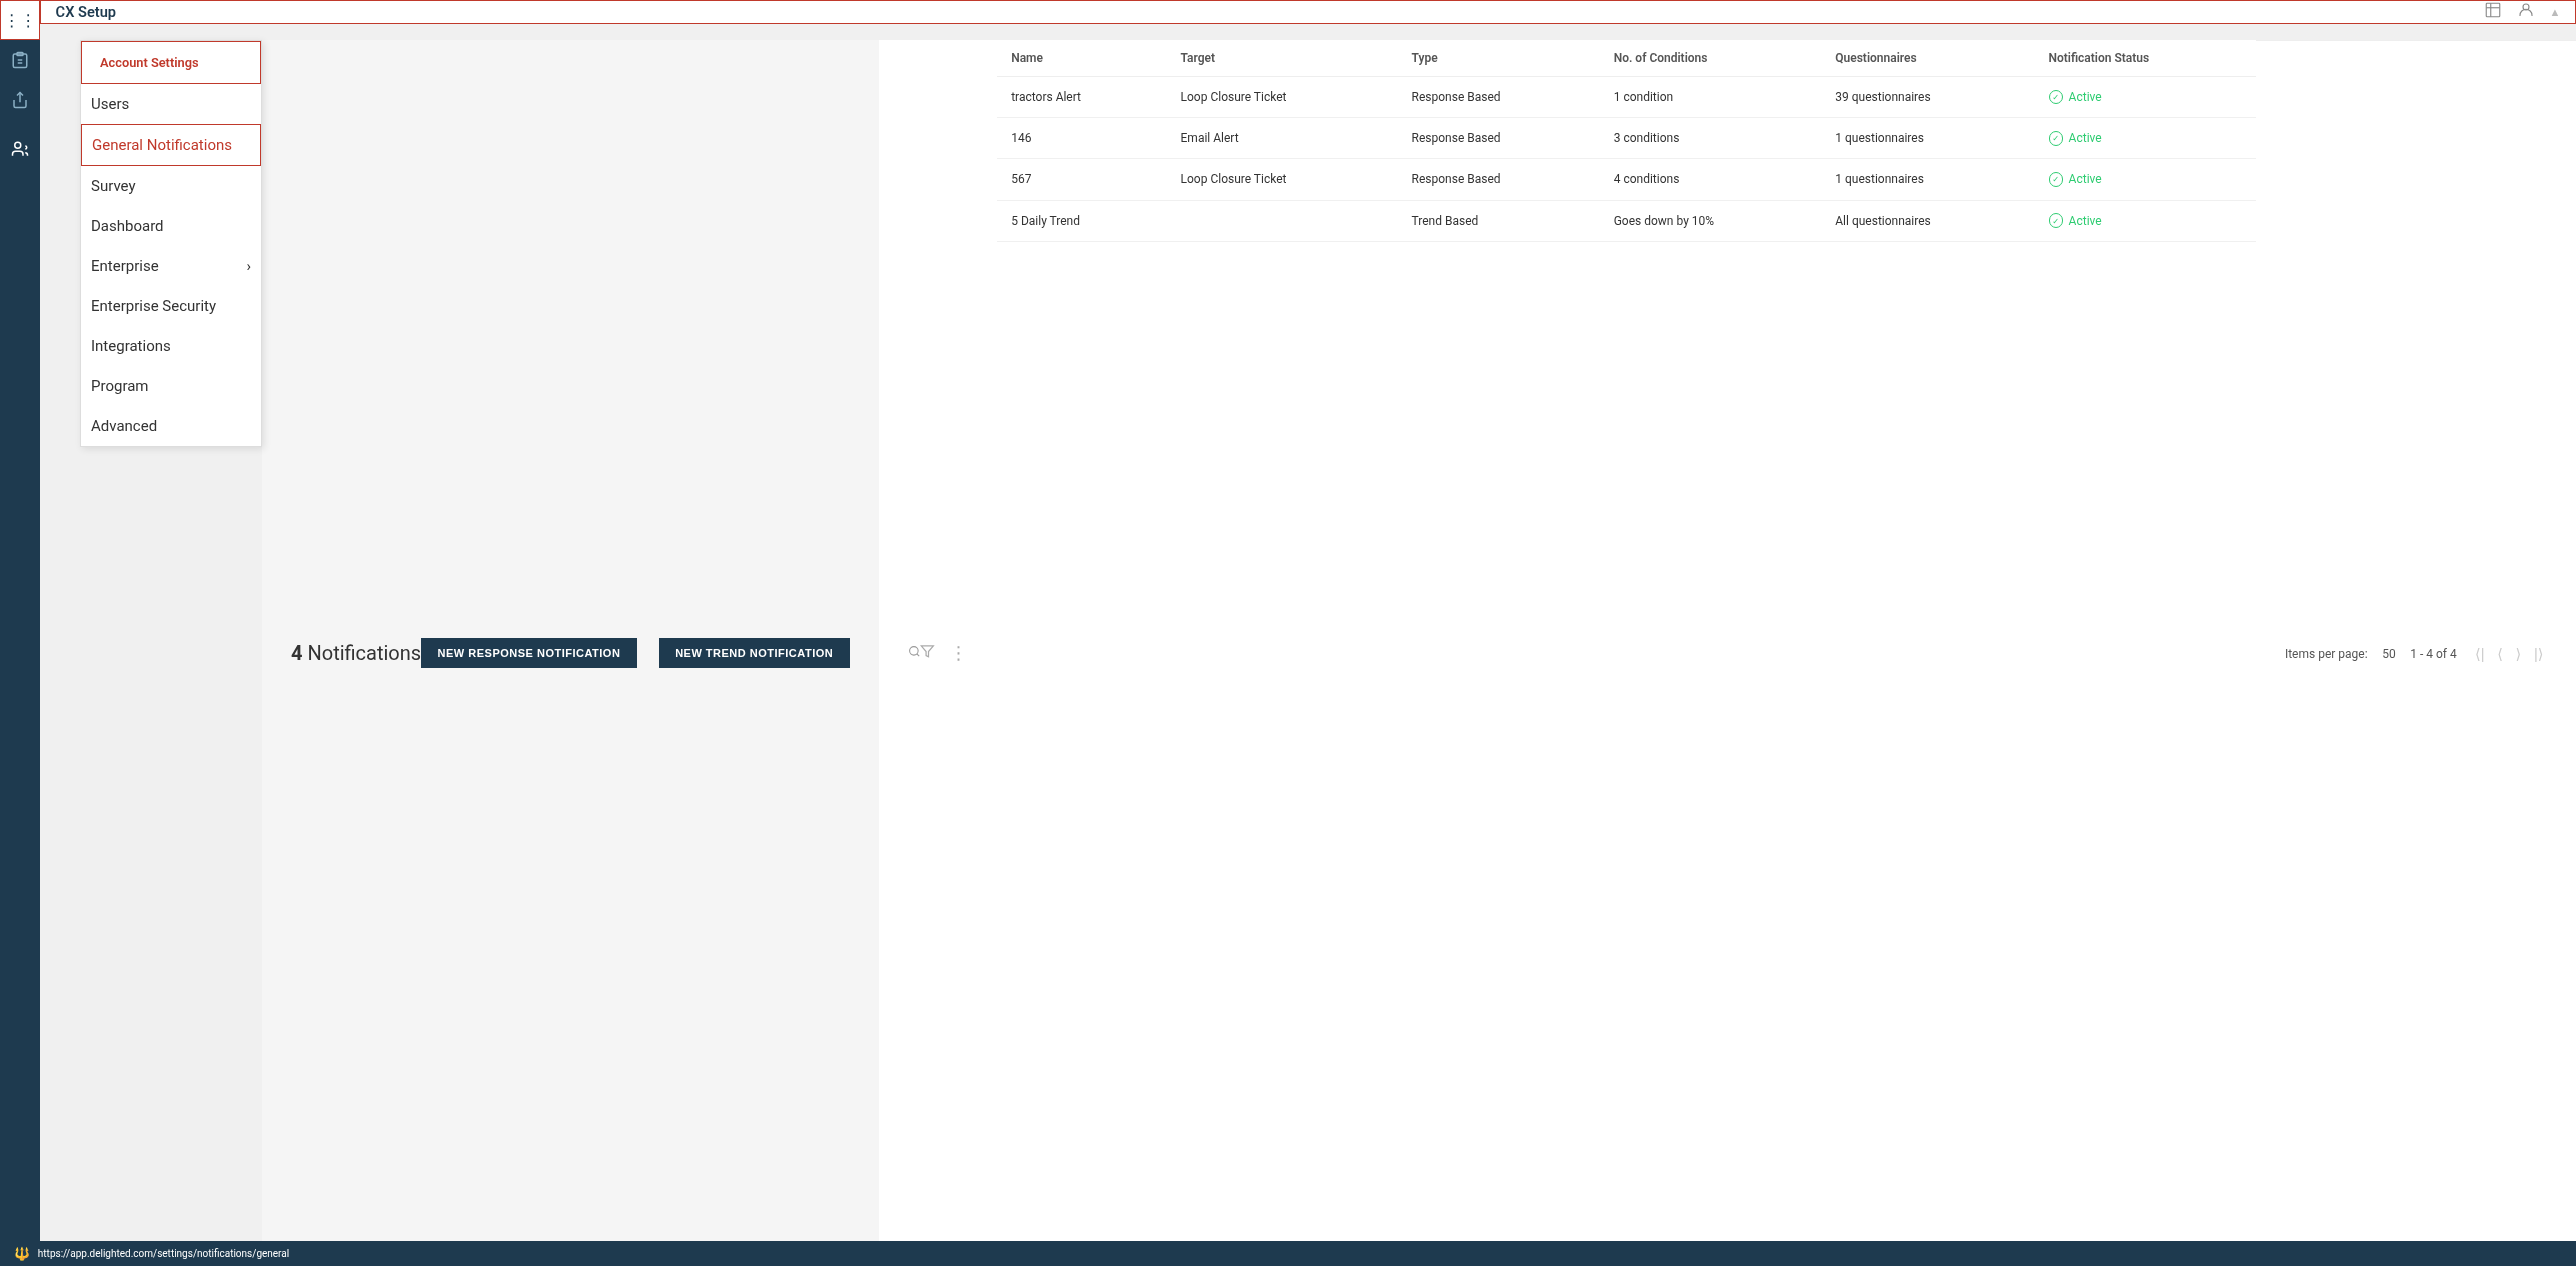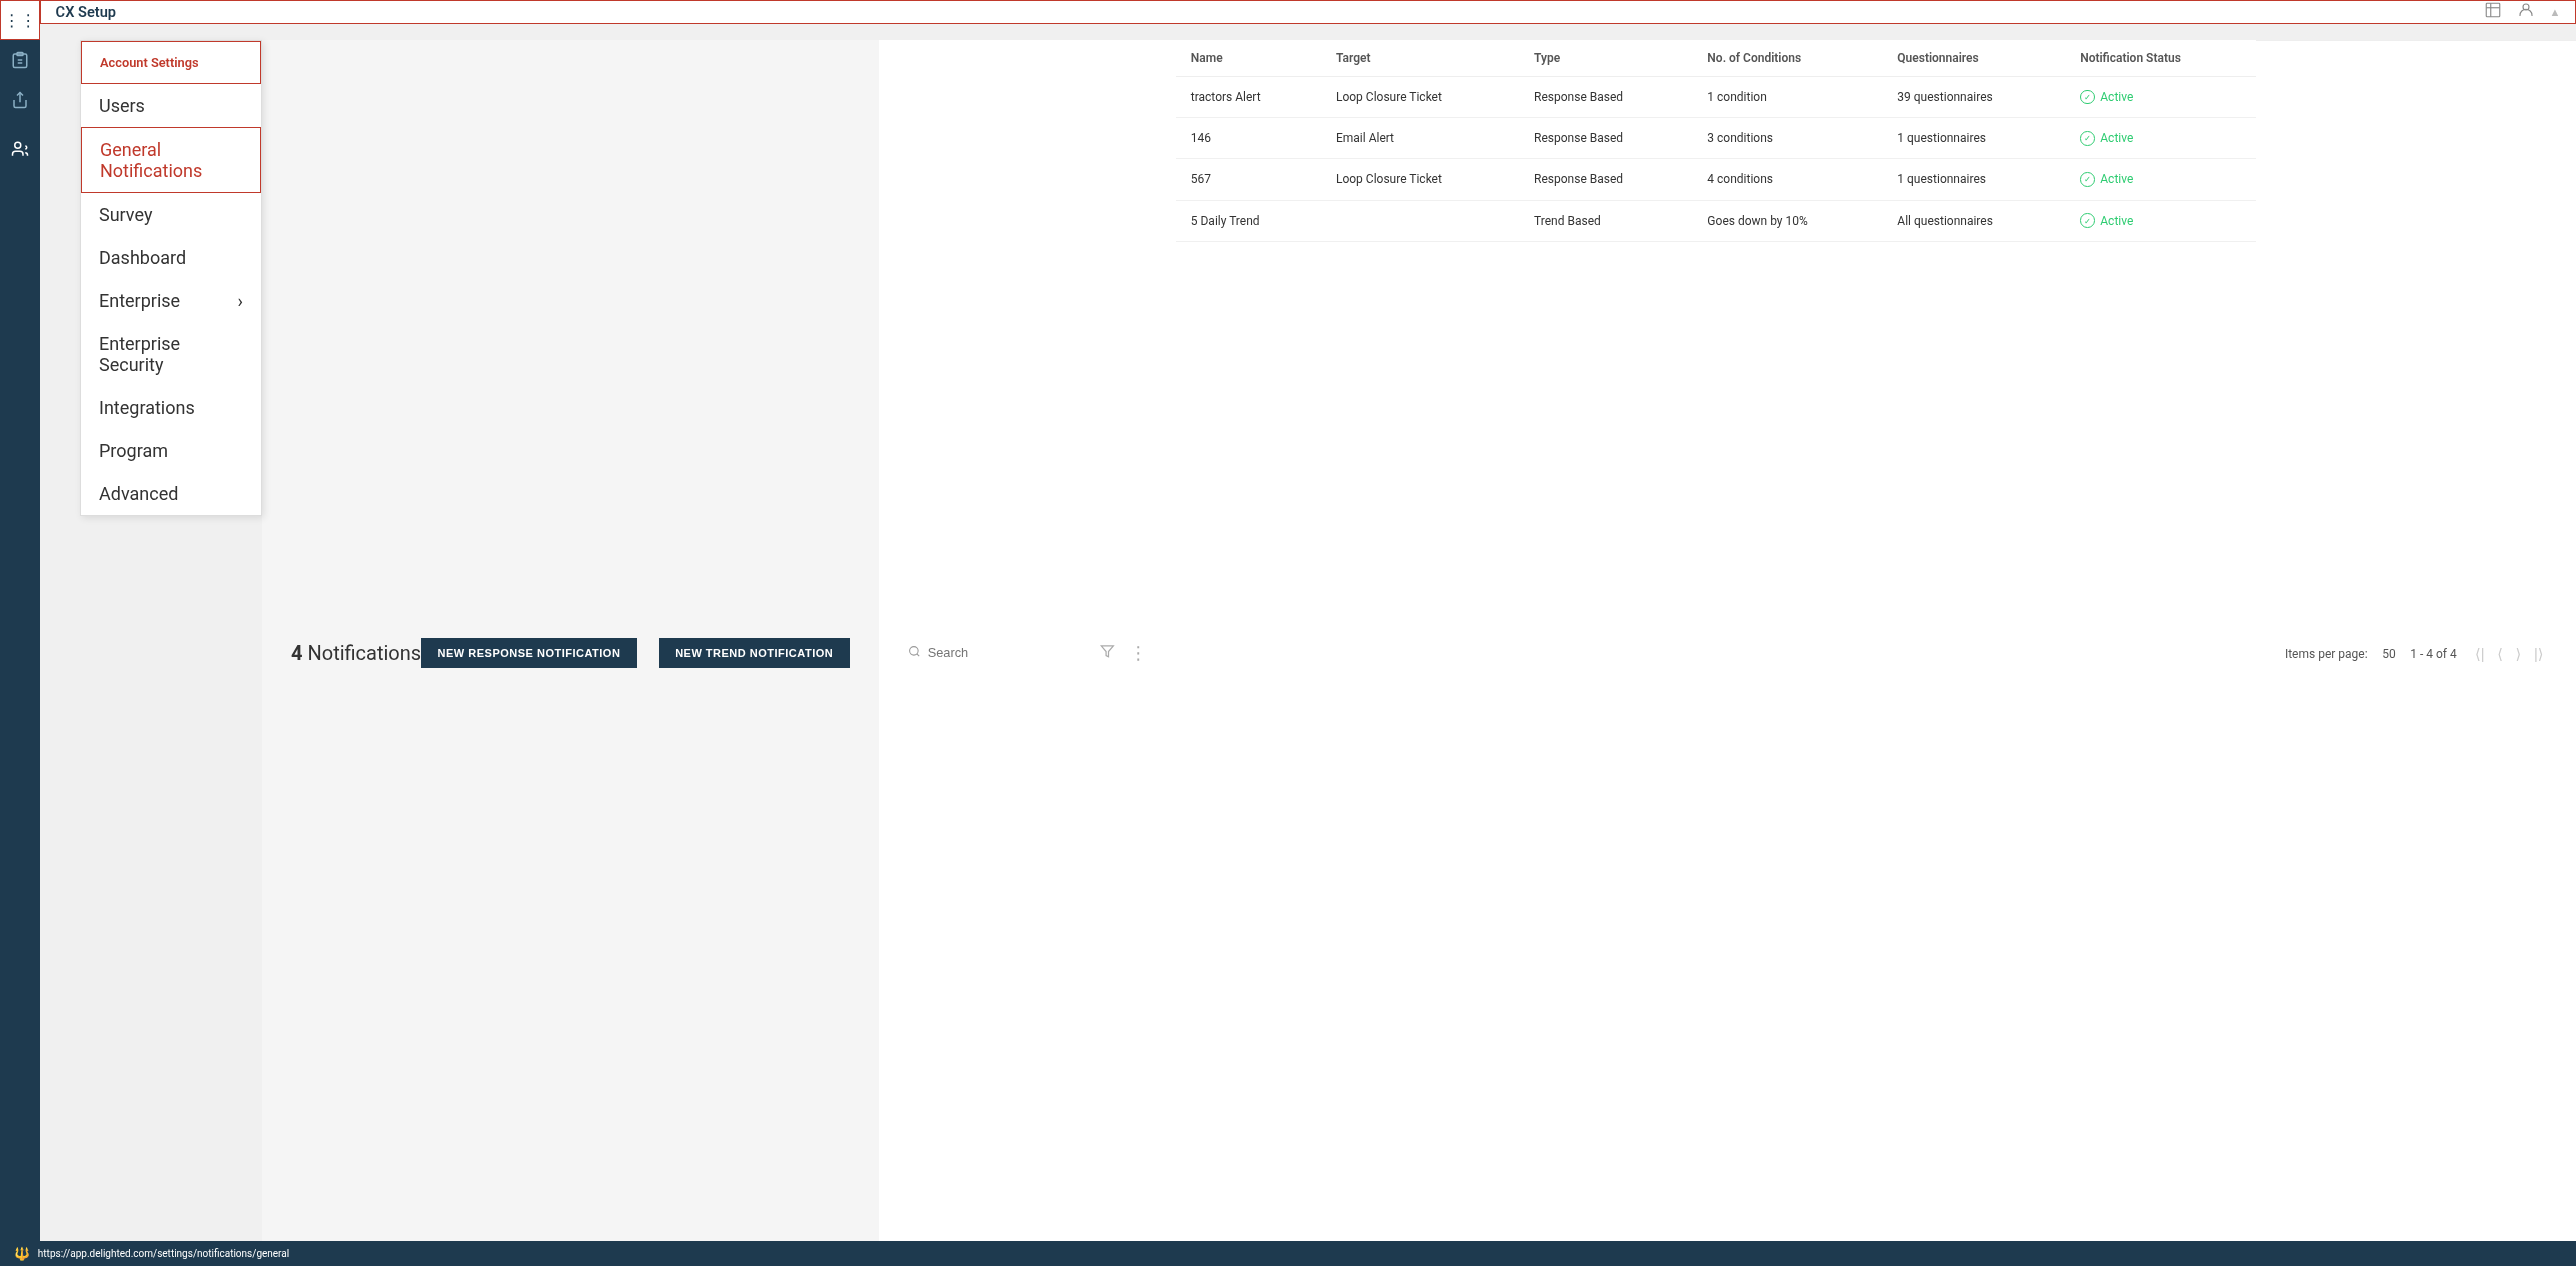--- a/index.html
+++ b/index.html
@@ -225,22 +225,22 @@
     }
     .sidebar-dropdown .section-header {
       padding: 12.8px 18px;
       font-size: 12.8px;
       font-weight: 600;
       color: #c0392b;
       border: 1.8px solid #c0392b;
       cursor: pointer;
     }
     .sidebar-dropdown .menu-item {
-      padding: 11px 18px;
-      font-size: 18px;
+      padding: 11px 10px;
+      font-size: 15px;
       color: #333;
       cursor: pointer;
     }
     .sidebar-dropdown .menu-item.active {
       border: 1.8px solid #c0392b;
       color: #c0392b;
     }
     .sidebar-dropdown .menu-item.has-arrow {
       display: flex;
       justify-content: space-between;
@@ -358,21 +358,20 @@
         </div>
       </div>
 
       <div class="search-bar">
         <span>
           <svg width="12.8" height="12.8" viewBox="0 0 24 24" fill="none" stroke="#999" stroke-width="2">
             <circle cx="11" cy="11" r="8"></circle>
               <line x1="21" y1="21" x2="16.65" y2="16.65"></line>
           </svg>
         </span>
-        <input type="text" style="border: none; outline: none; flex: 1 1 0%; font-size: 12.8px; color: rgb(51, 51, 51); padding: 0px 7.3px;" placeholder="Search">
         <div class="search-bar-right">
           <span style="cursor:pointer;">
             <svg width="14.6" height="14.6" viewBox="0 0 24 24" fill="none" stroke="#aaa" stroke-width="2">
               <polygon points="22 3 2 3 10 12.46 10 19 14 21 14 12.46 22 3"></polygon>
             </svg>
           </span>
           <span style="cursor:pointer; color:#aaa; font-size:18px; line-height:1;">⋮</span>
         </div>
       </div>
 

